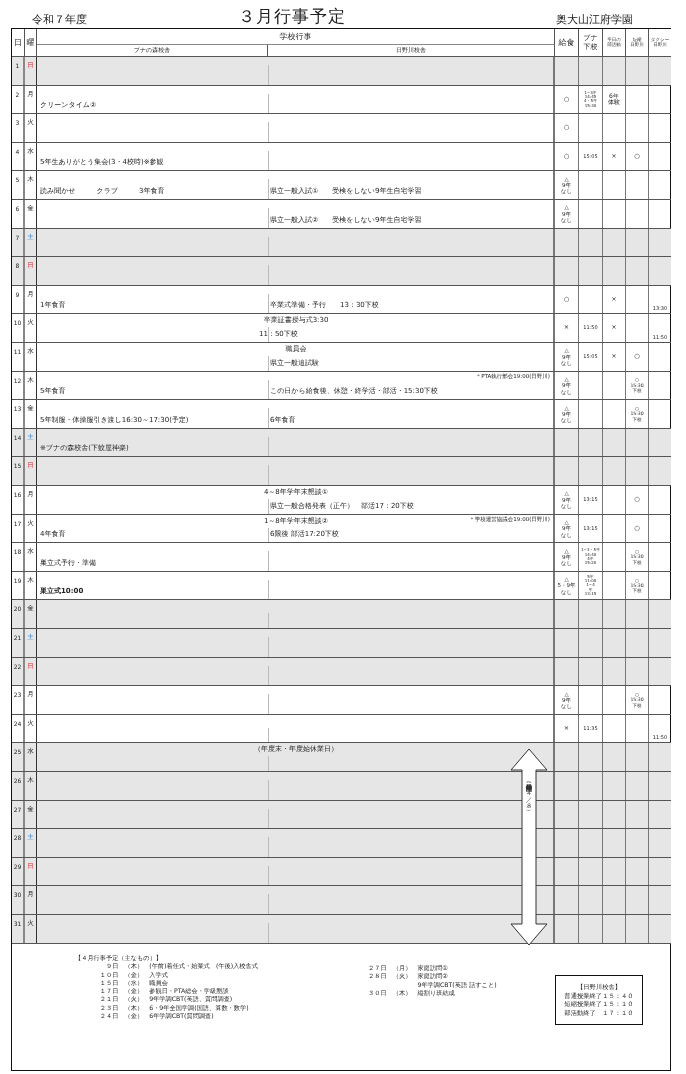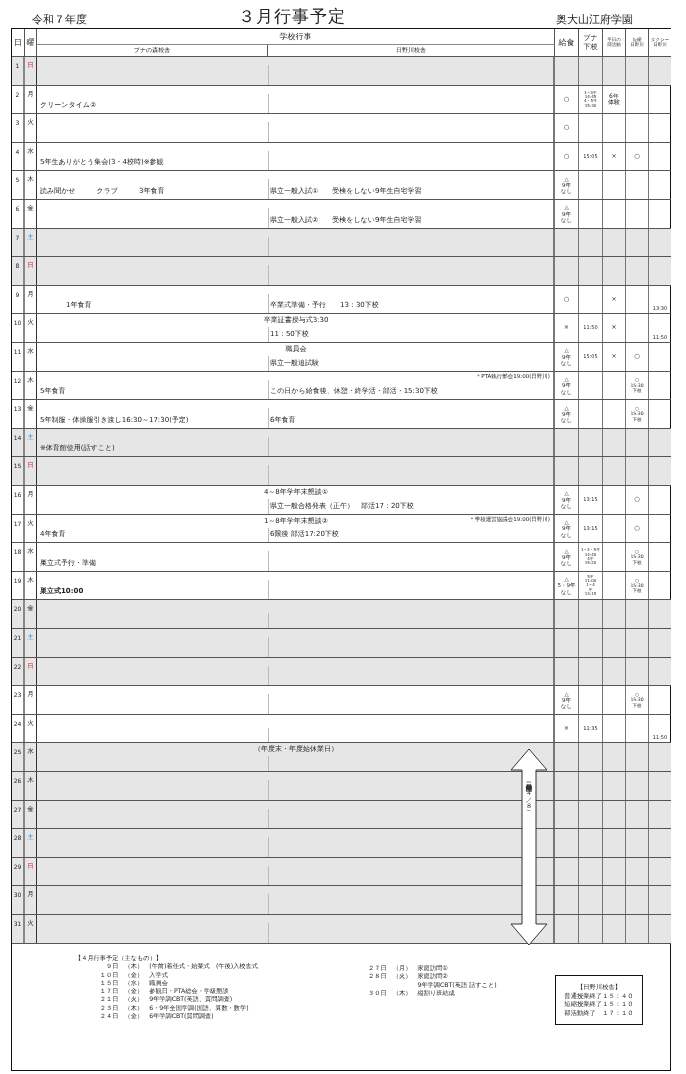--- a/index.html
+++ b/index.html
@@ -237,40 +237,40 @@
           <div class="taxi-b"></div>
         </div>
       </div>
       <div class="row" style="top: 256.8px; height: 28.6px;">
         <div class="cell c-day">9</div>
         <div class="cell c-dow">月</div>
         <div class="cell c-main">
           <div class="divider" style="top:8px;bottom:0;"></div>
           <div class="ctr" style="top:1px;"></div>
           <div class="note" style="top:1px;"></div>
-          <div class="txt" style="left:3px;bottom:3px;margin-left:26px;">1年食育</div>
+          <div class="txt" style="left:3px;bottom:3px;">1年食育</div>
           <div class="txt" style="left:233px;bottom:3px;">卒業式準備・予行　　13：30下校</div>
         </div>
         <div class="cell c-lunch vc" style="">○</div>
         <div class="cell c-buna vc"></div>
         <div class="cell c-club vc" style="">×</div>
         <div class="cell c-short vc"></div>
         <div class="cell c-taxi">
           <div class="taxi-b">13:30</div>
         </div>
       </div>
       <div class="row" style="top: 285.4px; height: 28.6px;">
         <div class="cell c-day">10</div>
         <div class="cell c-dow">火</div>
         <div class="cell c-main">
           <div class="divider" style="top:13px;bottom:0;"></div>
           <div class="ctr" style="top:1px;">卒業証書授与式3:30</div>
           <div class="note" style="top:1px;"></div>
           <div class="txt" style="left:3px;bottom:3px;"></div>
-          <div class="txt" style="left:233px;bottom:3px;">11：50下校</div>
+          <div class="txt" style="left:222px;bottom:3px;">11：50下校</div>
         </div>
         <div class="cell c-lunch vc" style="">×</div>
         <div class="cell c-buna vc">11:50</div>
         <div class="cell c-club vc" style="">×</div>
         <div class="cell c-short vc"></div>
         <div class="cell c-taxi">
           <div class="taxi-b">11:50</div>
         </div>
       </div>
       <div class="row" style="top: 314px; height: 28.6px;">
@@ -347,21 +347,21 @@
           <div class="taxi-b"></div>
         </div>
       </div>
       <div class="row gray" style="top: 399.8px; height: 28.6px;">
         <div class="cell c-day">14</div>
         <div class="cell c-dow sat">土</div>
         <div class="cell c-main">
           <div class="divider" style="top:8px;bottom:0;"></div>
           <div class="ctr" style="top:1px;"></div>
           <div class="note" style="top:1px;"></div>
-          <div class="txt" style="left:3px;bottom:3px;">※体育館使用(話すこと)</div>
+          <div class="txt" style="left:3px;bottom:3px;">※ブナの森校舎(下蚊屋神楽)</div>
           <div class="txt" style="left:233px;bottom:3px;"></div>
         </div>
         <div class="cell c-lunch vc" style=""></div>
         <div class="cell c-buna vc"></div>
         <div class="cell c-club vc" style=""></div>
         <div class="cell c-short vc"></div>
         <div class="cell c-taxi">
           <div class="taxi-b"></div>
         </div>
       </div>

